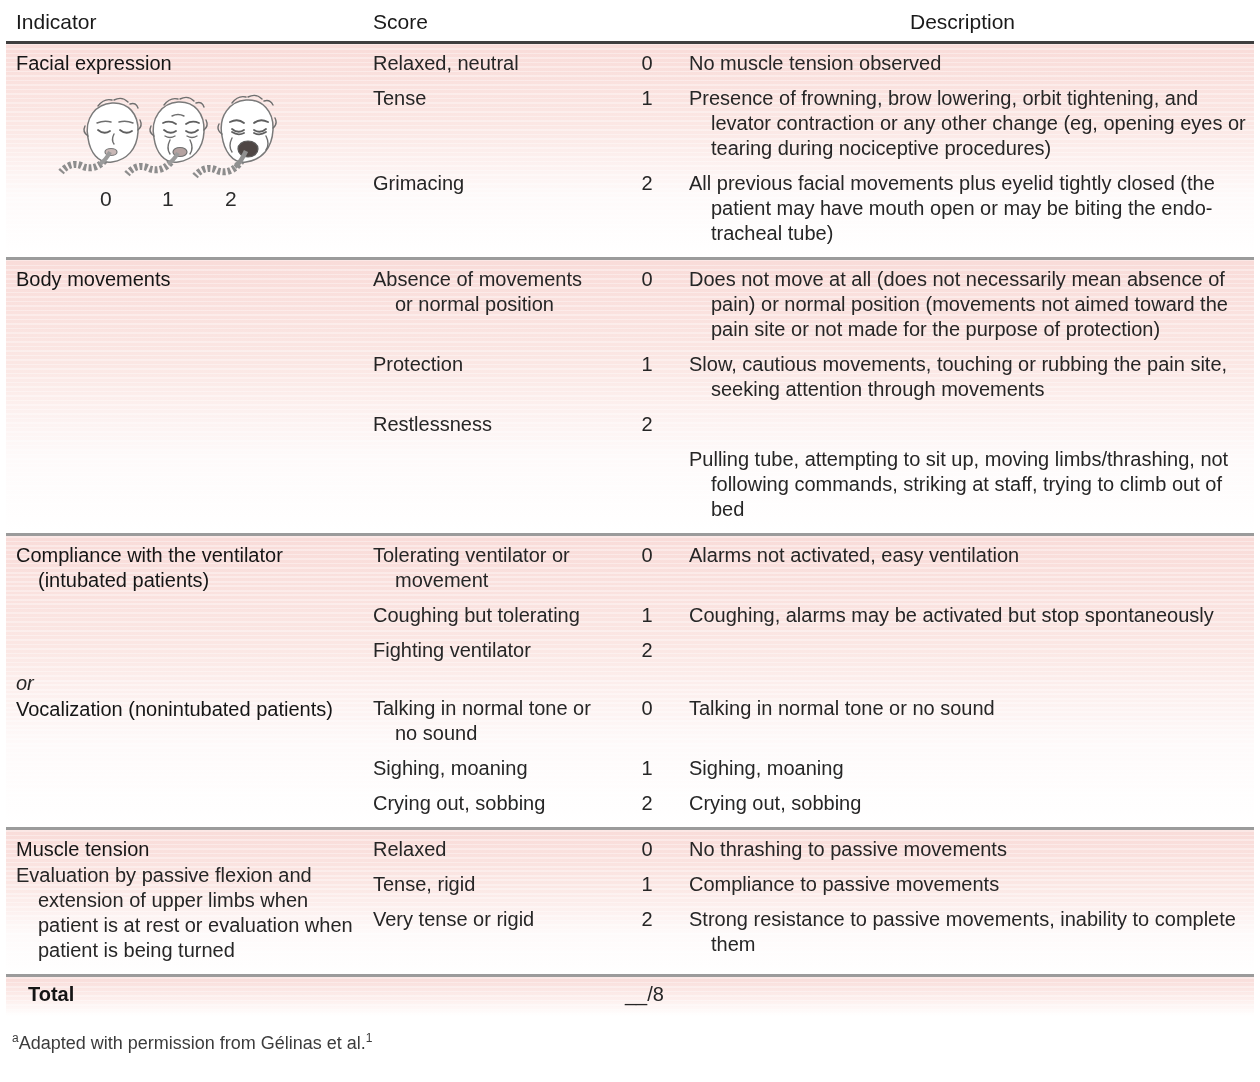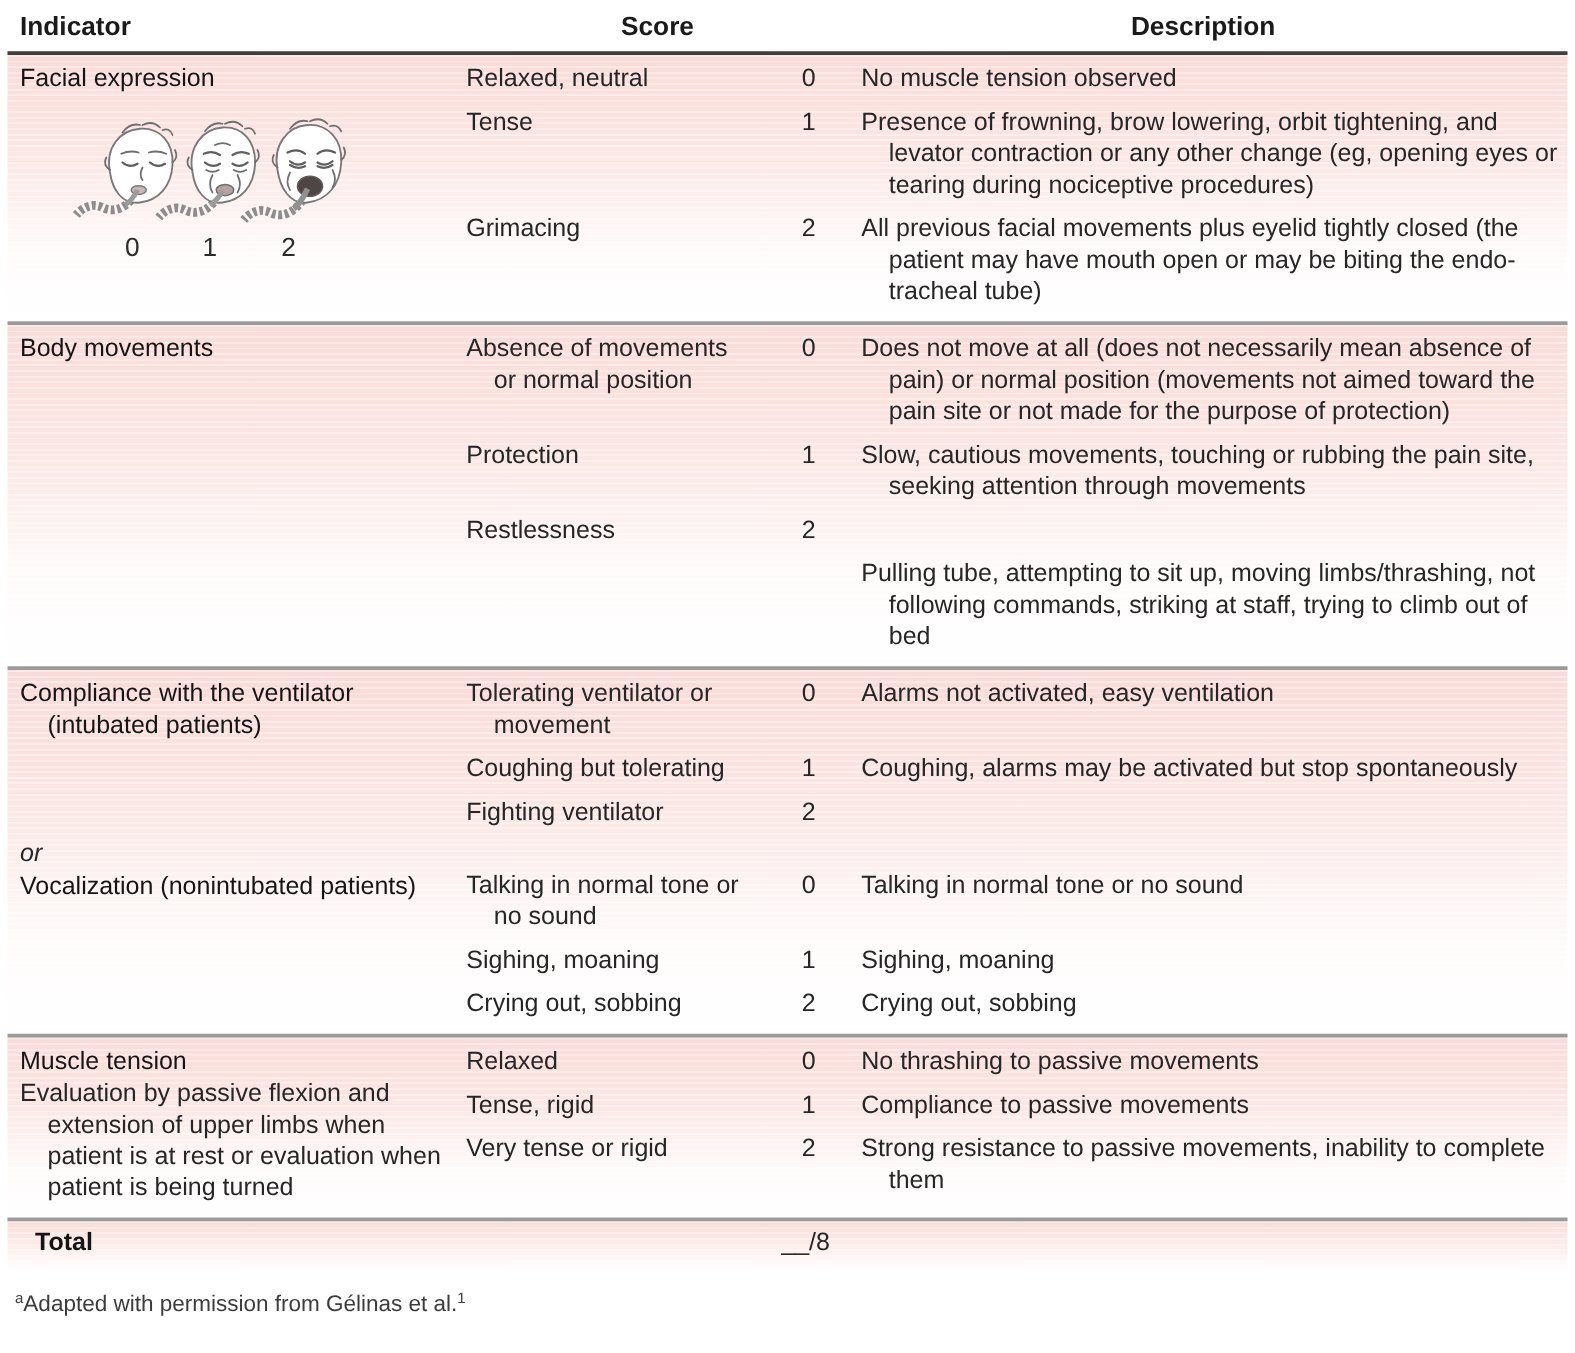--- a/index.html
+++ b/index.html
@@ -9,22 +9,22 @@
     color:#262626;font-size:20px;line-height:25px;
     -webkit-font-smoothing:antialiased;
   }
   .table{margin:0 6px;}
   
   .thead{
     display:grid;grid-template-columns:357px 306px 1fr;
     padding:9px 8px 7px 10px;align-items:end;
     border-bottom:3px solid #3f3f3f;background:#ffffff;
   }
-  .th{font-weight:bold;font-size:21px;color:#1a1a1a;}
-  .th-score{text-align:center;}
+  .th{font-weight:normal;font-size:21px;color:#1a1a1a;}
+  .th-score{text-align:left;}
   .th-desc{text-align:center;}
   
   .sec{
     padding:7px 8px 11px 10px;
     background:
       repeating-linear-gradient(180deg, rgba(255,255,255,0.35) 0 1.5px, rgba(255,255,255,0) 1.5px 4.5px),
       linear-gradient(180deg,#f9dcd9 0%,#fbe7e4 38%,#fefafa 72%,#ffffff 100%);
   }
   .sec + .sec{border-top:3px solid #9b9b9b;}
   .subsec{display:grid;grid-template-columns:357px 1fr;}

